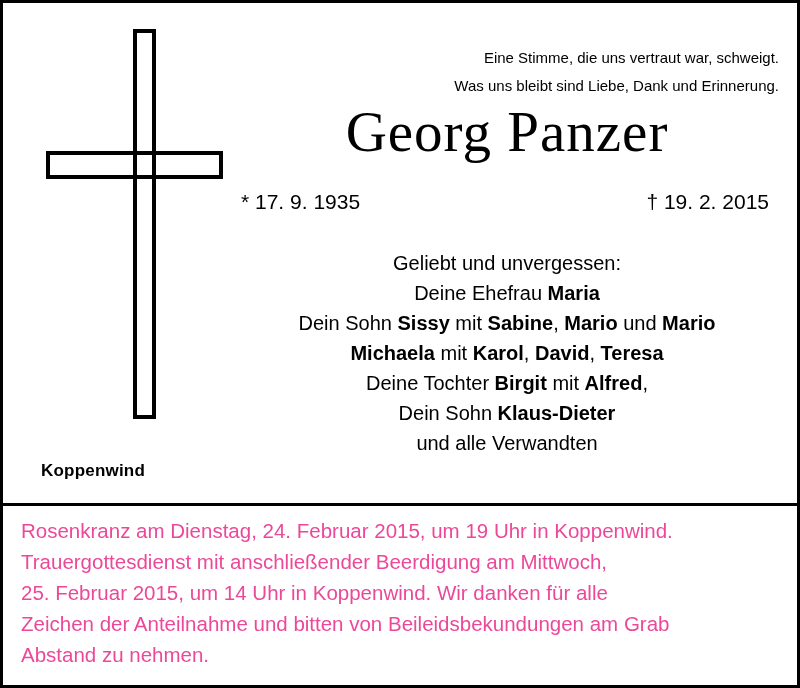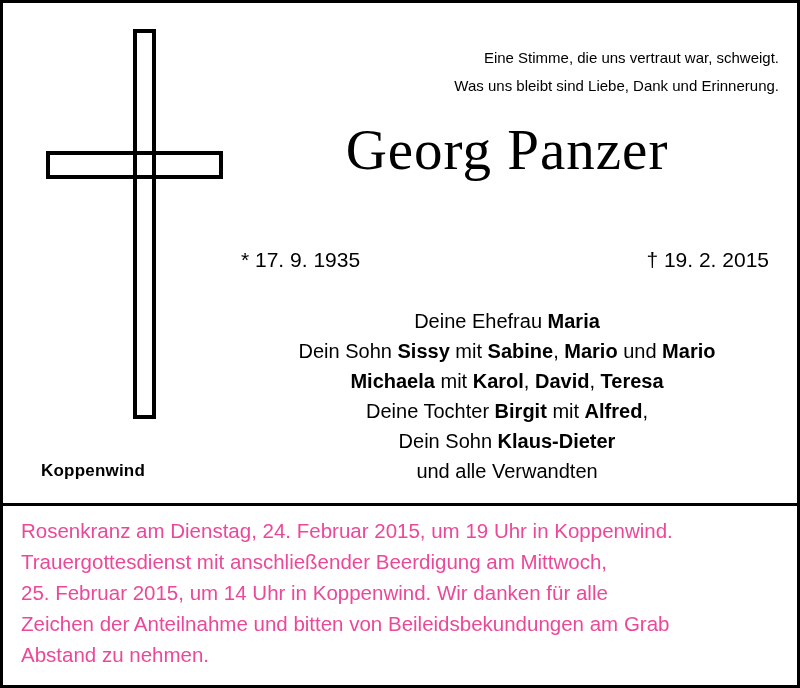--- a/index.html
+++ b/index.html
@@ -125,33 +125,32 @@
     color: #000000;
     margin-top: 21px;
   }
 
   .name {
     text-align: center;
     font-family: "Liberation Serif", serif;
     font-size: 57px;
     line-height: 64px;
     letter-spacing: 1px;
-    margin-top: 18px;
     color: #000000;
   }
 
   .dates {
     display: flex;
     justify-content: space-between;
     align-items: baseline;
     font-size: 21px;
     margin-top: 26px;
     padding: 0 10px 0 6px;
   }
-  .dates .birth { white-space: nowrap; margin-top: 40px; }
+  .dates .birth { white-space: nowrap; }
   .dates .death { white-space: nowrap; }
 
   .family {
     margin-top: 34px;
     text-align: center;
     font-size: 20px;
     line-height: 30px;
   }
   .family .line { white-space: nowrap; }
   .family b { font-weight: bold; }
@@ -205,20 +204,21 @@
       </div>
 
       <div class="name">Georg Panzer</div>
 
       <div class="dates">
         <span class="birth">* 17. 9. 1935</span>
         <span class="death">† 19. 2. 2015</span>
       </div>
 
       <div class="family">
+        <div class="line">Geliebt und unvergessen:</div>
         <div class="line">Deine Ehefrau <b>Maria</b></div>
         <div class="line">Dein Sohn <b>Sissy</b> mit <b>Sabine</b>, <b>Mario</b> und <b>Mario</b></div>
         <div class="line"><b>Michaela</b> mit <b>Karol</b>, <b>David</b>, <b>Teresa</b></div>
         <div class="line">Deine Tochter <b>Birgit</b> mit <b>Alfred</b>,</div>
         <div class="line">Dein Sohn <b>Klaus-Dieter</b></div>
         <div class="line">und alle Verwandten</div>
       </div>
 
     </div>
   </div>

